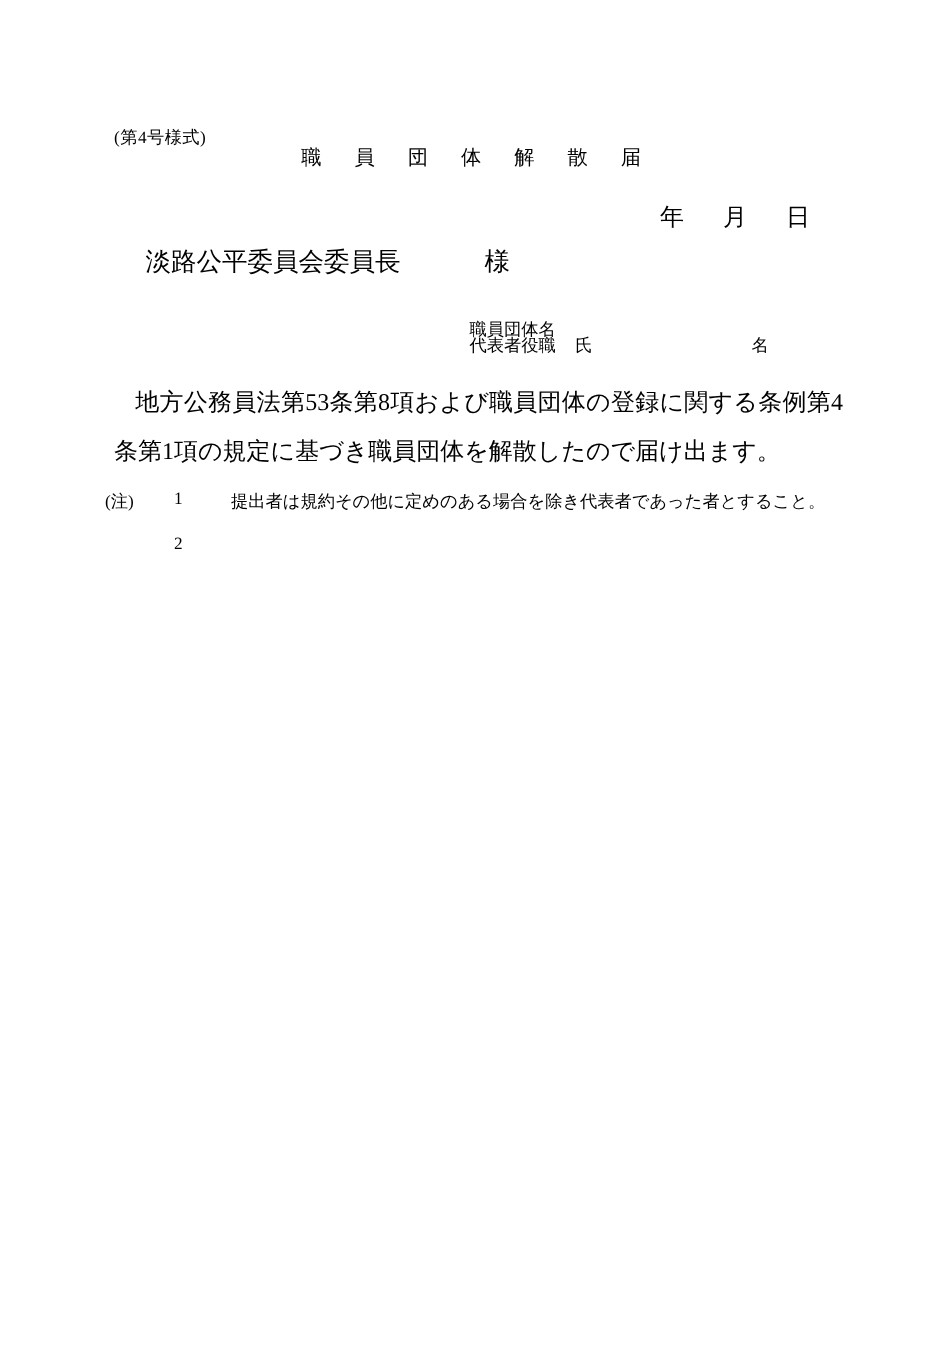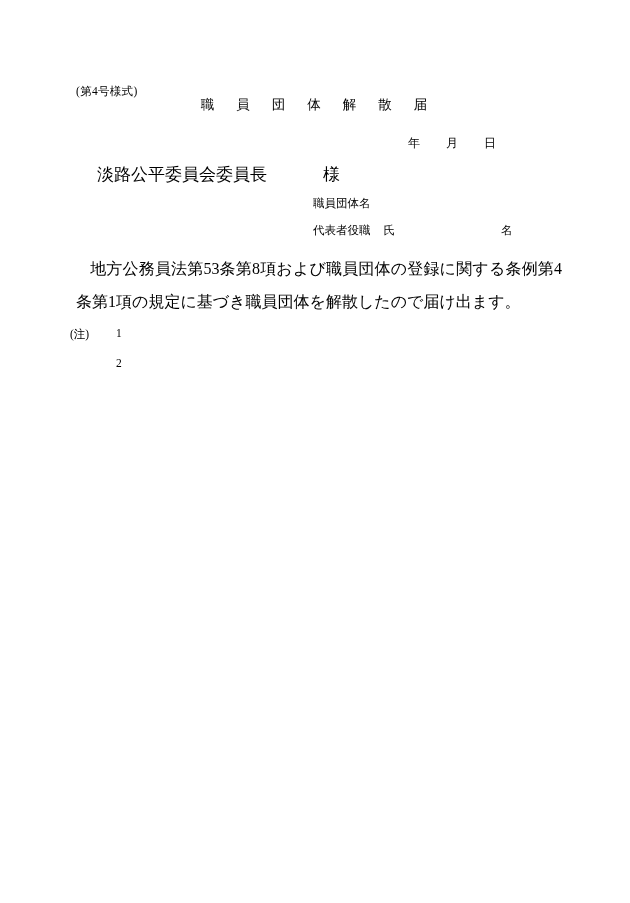--- a/index.html
+++ b/index.html
@@ -39,23 +39,23 @@
     font-size: 13.5px;
   }
   .doc-title span {
     display: inline-block;
   }
   .title-char {
     padding: 0 11px;
   }
   .date-line {
     position: absolute;
-    left: 408px;
+    left: 440px;
     top: 135px;
-    font-size: 12px;
+    font-size: 16px;
   }
   .date-line span {
     display: inline-block;
   }
   .date-unit {
     padding-right: 26px;
   }
   .date-unit.last {
     padding-right: 0;
   }
@@ -65,21 +65,21 @@
     top: 163px;
     font-size: 17px;
   }
   .addressee .sama {
     display: inline-block;
     margin-left: 56px;
   }
   .org-name {
     position: absolute;
     left: 313px;
-    top: 196px;
+    top: 212px;
     font-size: 11.5px;
   }
   .rep-line {
     position: absolute;
     left: 313px;
     top: 223px;
     font-size: 11.5px;
   }
   .rep-line .rep-role {
     display: inline-block;
@@ -154,20 +154,21 @@
   <div class="rep-line">
     <span class="rep-role">代表者役職</span><span class="rep-shi">氏</span><span class="rep-mei">名</span>
   </div>
 
   <div class="body-text"><span class="indent"></span><span>地方公務員法第53条第8項および職員団体の登録に関する条例第4条第1項の規定に基づき職員団体を解散したので届け出ます。</span></div>
 
   <div class="notes">
     <div class="note-row">
       <div class="note-label">(注)</div>
       <div class="note-num">1</div>
+      <div class="note-text">提出者は規約その他に定めのある場合を除き代表者であった者とすること。</div>
     </div>
     <div class="note-row">
       <div class="note-label"></div>
       <div class="note-num">2</div>
     </div>
   </div>
 
 </div>
 
 </body></html>

